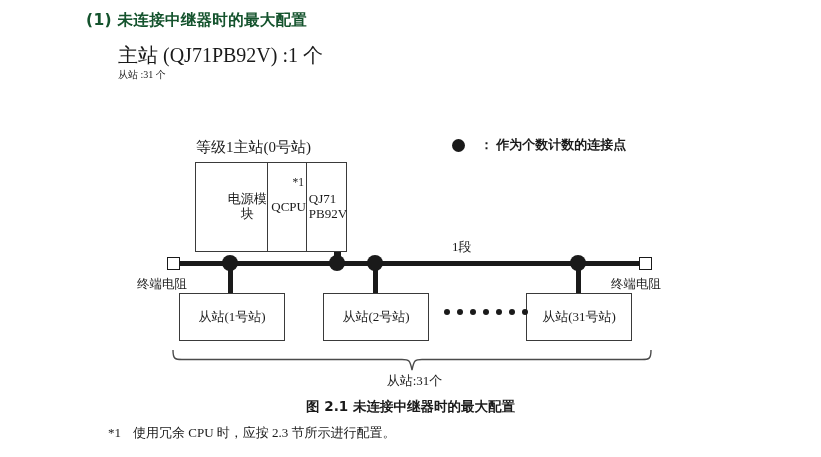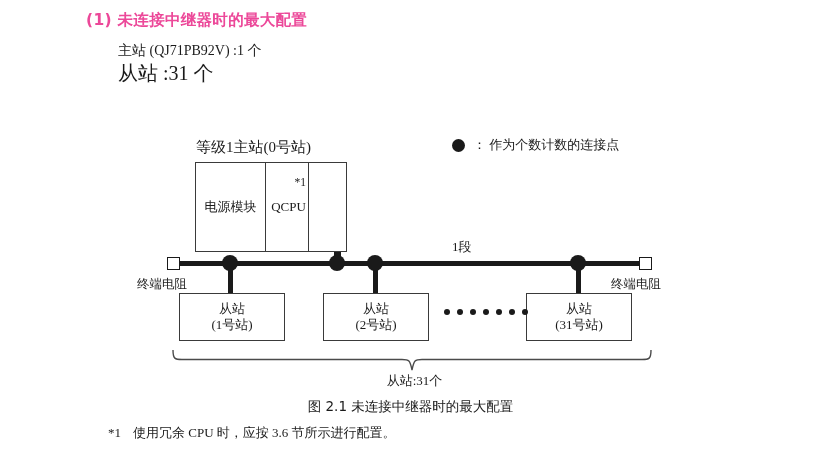--- a/index.html
+++ b/index.html
@@ -18,45 +18,46 @@
   .abs { position: absolute; }
 
   
   #heading {
     left: 86px;
     top: 10px;
     font-family: "DejaVu Sans", "Liberation Sans", sans-serif;
     font-weight: bold;
     font-size: 15.5px;
     letter-spacing: 0.3px;
-    color: #ec4899;
+    color: #14532d;
     white-space: nowrap;
   }
   #sub-master {
     left: 118px;
     top: 42px;
-    font-size: 14px;
+    font-size: 20px;
     white-space: nowrap;
   }
   #sub-slave {
     left: 118px;
-    top: 60px;
-    font-size: 20px;
+    top: 68px;
+    font-size: 10px;
     white-space: nowrap;
   }
 
   
   #legend {
     left: 452px;
     top: 136px;
     display: flex;
     align-items: center;
-    gap: 8px;
-    white-space: nowrap;
-    font-size: 13px;
+    gap: 15px;
+    white-space: nowrap;
+    font-size: 13px;
+    font-weight: bold;
   }
   #legend .dot {
     width: 13px;
     height: 13px;
     border-radius: 50%;
     background: #1a1a1a;
     display: inline-block;
   }
 
   
@@ -78,21 +79,21 @@
   #rack .cell {
     position: relative;
     box-sizing: border-box;
     display: flex;
     align-items: center;
     justify-content: center;
     font-size: 13px;
     text-align: center;
     line-height: 1.15;
   }
-  #cell-power  { width: 70px; border-right: 1.3px solid #3a3a3a; }
+  #cell-power  { width: 70px; border-right: 1.3px solid #3a3a3a; margin-left: 31px; }
   #cell-qcpu   { width: 43px; border-right: 1.3px solid #3a3a3a;
                  justify-content: flex-start; padding-left: 3px; font-size: 11.5px; }
   #cell-pb92v  { width: 39px; justify-content: flex-start;
                  align-items: center; padding-left: 3px; font-size: 11.5px; }
   #qcpu-note {
     position: absolute;
     right: 2px;
     top: 14px;
     font-size: 11.5px;
     line-height: 1;
@@ -159,21 +160,21 @@
 
   
   .slave-box {
     width: 106px;
     height: 48px;
     border: 1.3px solid #3a3a3a;
     box-sizing: border-box;
     background: #fff;
     top: 293px;
     display: flex;
-    flex-direction: column;
+    flex-direction: row;
     align-items: center;
     justify-content: center;
     font-size: 13px;
     line-height: 1.25;
     text-align: center;
   }
   #slave-1 { left: 179px; }
   #slave-2 { left: 323px; }
   #slave-3 { left: 526px; }
 
@@ -198,21 +199,21 @@
     left: 8px; right: 0;
     top: 372px;
     text-align: center;
     font-size: 13px;
   }
   #fig-caption {
     left: 0; right: 0;
     top: 398px;
     text-align: center;
     font-family: "DejaVu Sans", "Liberation Sans", sans-serif;
-    font-weight: normal;
+    font-weight: bold;
     font-size: 13.5px;
   }
   #footnote {
     left: 108px;
     top: 424px;
     font-size: 13px;
     white-space: nowrap;
   }
   #footnote .fn-mark { margin-right: 12px; }
 </style>
@@ -231,20 +232,26 @@
 <div class="abs" id="rack-caption">等级1主站(0号站)</div>
 
 <div class="abs" id="rack">
   <div class="cell" id="cell-power">
     <span>电源模块</span>
   </div>
   <div class="cell" id="cell-qcpu">
     <span>QCPU</span>
     <span id="qcpu-note">*1</span>
   </div>
+  <div class="cell" id="cell-pb92v">
+    <span id="pb92v-label">
+      <span>QJ71</span><br>
+      <span>PB92V</span>
+    </span>
+  </div>
 </div>
 <div class="abs" id="master-stub"></div>
 
 <div class="abs" id="seg-label">1段</div>
 <div class="abs" id="bus"></div>
 
 <div class="abs term-res-box" id="term-left-box"></div>
 <div class="abs term-res-box" id="term-right-box"></div>
 <div class="abs" id="term-left-label">终端电阻</div>
 <div class="abs" id="term-right-label">终端电阻</div>
@@ -282,14 +289,14 @@
 </div>
 
 <svg class="abs" id="brace" width="484" height="26" viewBox="0 0 484 26">
   <path d="M3,2 C3,11 5,11.5 12,11.5 L232,11.5 C239,11.5 240,12 242,22
            C244,12 245,11.5 252,11.5 L472,11.5 C479,11.5 481,11 481,2" fill="none" stroke="#4a4a4a" stroke-width="1.4"></path>
 </svg>
 
 <div class="abs" id="brace-label">从站:31个</div>
 <div class="abs" id="fig-caption">图 2.1  未连接中继器时的最大配置</div>
 <div class="abs" id="footnote">
-  <span class="fn-mark">*1</span><span>使用冗余 CPU 时，应按 3.6 节所示进行配置。</span>
+  <span class="fn-mark">*1</span><span>使用冗余 CPU 时，应按 2.3 节所示进行配置。</span>
 </div>
 
 </body></html>

